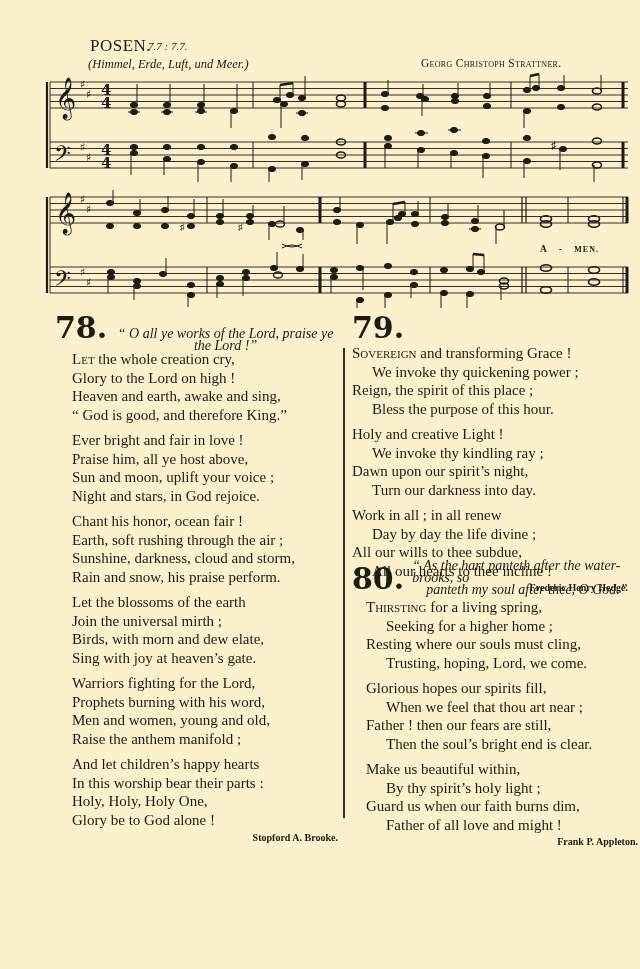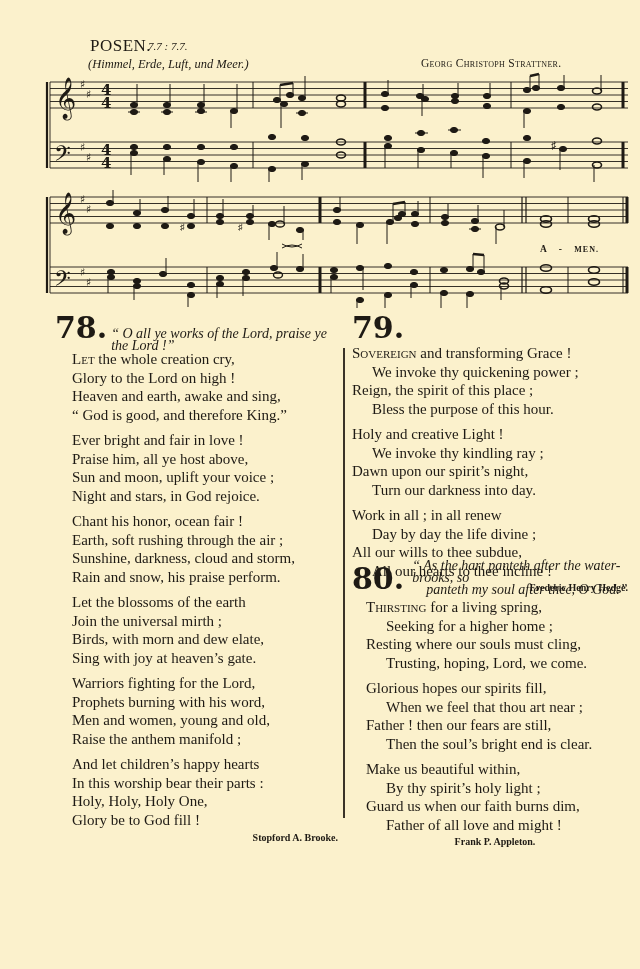--- a/index.html
+++ b/index.html
@@ -342,21 +342,21 @@
 
 <div class="abs amen" style="left:540px;top:244px;">
   <span>A</span>
   <span style="margin:0 8px;">-</span>
   <span style="font-size:8px;">MEN.</span>
 </div>
 
 <div class="abs divider"></div>
 
 <div class="abs" style="left:55px;top:313px;width:285px;">
-  <div style="display:flex;align-items:baseline;">
+  <div style="display:flex;align-items:baseline;text-align:center;">
     <span class="hymn-num">78.</span>
     <span class="epigraph" style="margin-left:4px;">“ O all ye works of the Lord, praise ye the Lord !”</span>
   </div>
   <div style="margin-left:17px;margin-top:-2px;">
     <div class="stanza">
       <div class="line"><span class="sc">Let</span> <span>the whole creation cry,</span></div>
       <div class="line">Glory to the Lord on high !</div>
       <div class="line">Heaven and earth, awake and sing,</div>
       <div class="line">“ God is good, and therefore King.”</div>
     </div>
@@ -381,21 +381,21 @@
     <div class="stanza">
       <div class="line">Warriors fighting for the Lord,</div>
       <div class="line">Prophets burning with his word,</div>
       <div class="line">Men and women, young and old,</div>
       <div class="line">Raise the anthem manifold ;</div>
     </div>
     <div class="stanza" style="margin-bottom:3px;">
       <div class="line">And let children’s happy hearts</div>
       <div class="line">In this worship bear their parts :</div>
       <div class="line">Holy, Holy, Holy One,</div>
-      <div class="line">Glory be to God fill !</div>
+      <div class="line">Glory be to God alone !</div>
     </div>
   </div>
   <div class="author" style="margin-right:2px;">Stopford A. Brooke.</div>
 </div>
 
 <div class="abs" style="left:352px;top:313px;width:278px;">
   <div class="hymn-num">79.</div>
   <div style="margin-top:1px;">
     <div class="stanza">
       <div class="line"><span class="sc">Sovereign</span> <span>and transforming Grace !</span></div>
@@ -440,14 +440,14 @@
       <div class="line">Father ! then our fears are still,</div>
       <div class="line indent">Then the soul’s bright end is clear.</div>
     </div>
     <div class="stanza" style="margin-bottom:2px;">
       <div class="line">Make us beautiful within,</div>
       <div class="line indent">By thy spirit’s holy light ;</div>
       <div class="line">Guard us when our faith burns dim,</div>
       <div class="line indent">Father of all love and might !</div>
     </div>
   </div>
-  <div class="author" style="margin-right:-8px;text-align:center;">Frank P. Appleton.</div>
+  <div class="author" style="margin-right:-8px;">Frank P. Appleton.</div>
 </div>
 
 </body></html>

